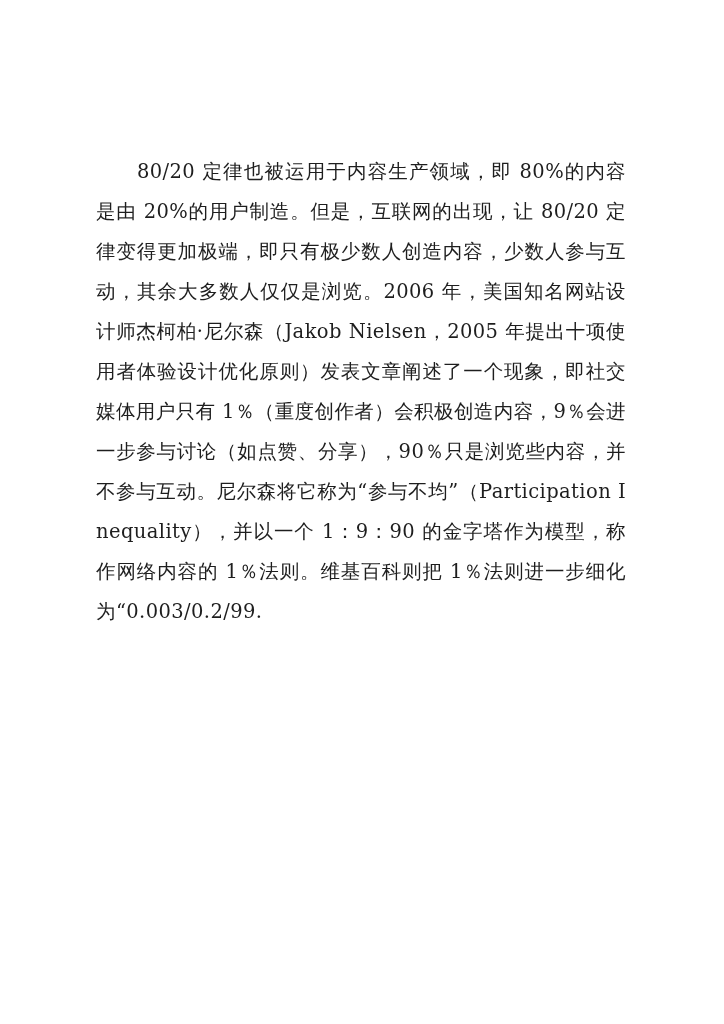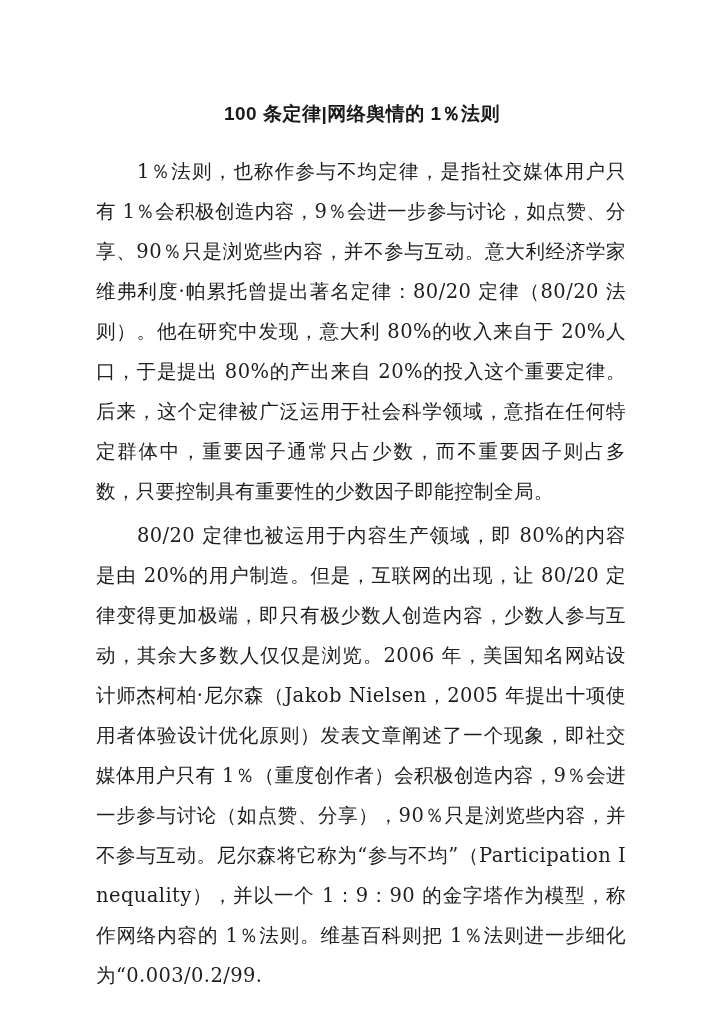--- a/index.html
+++ b/index.html
@@ -49,20 +49,18 @@
   }
   .para + .para {
     margin-top: 4px;
   }
 </style>
 </head>
 <body>
 
 <div class="page">
 
-  <h1 class="doc-title">100 条定律|网络舆情的 1％法则</h1>
 
   <div class="body-block">
-    <p class="para">1％法则，也称作参与不均定律，是指社交媒体用户只有 1％会积极创造内容，9％会进一步参与讨论，如点赞、分享、90％只是浏览些内容，并不参与互动。意大利经济学家维弗利度·帕累托曾提出著名定律：80/20 定律（80/20 法则）。他在研究中发现，意大利 80%的收入来自于 20%人口，于是提出 80%的产出来自 20%的投入这个重要定律。后来，这个定律被广泛运用于社会科学领域，意指在任何特定群体中，重要因子通常只占少数，而不重要因子则占多数，只要控制具有重要性的少数因子即能控制全局。</p>
     <p class="para">80/20 定律也被运用于内容生产领域，即 80%的内容是由 20%的用户制造。但是，互联网的出现，让 80/20 定律变得更加极端，即只有极少数人创造内容，少数人参与互动，其余大多数人仅仅是浏览。2006 年，美国知名网站设计师杰柯柏·尼尔森（Jakob Nielsen，2005 年提出十项使用者体验设计优化原则）发表文章阐述了一个现象，即社交媒体用户只有 1％（重度创作者）会积极创造内容，9％会进一步参与讨论（如点赞、分享），90％只是浏览些内容，并不参与互动。尼尔森将它称为“参与不均”（Participation Inequality），并以一个 1：9：90 的金字塔作为模型，称作网络内容的 1％法则。维基百科则把 1％法则进一步细化为“0.003/0.2/99.</p>
   </div>
 
 </div>
 
 </body></html>

